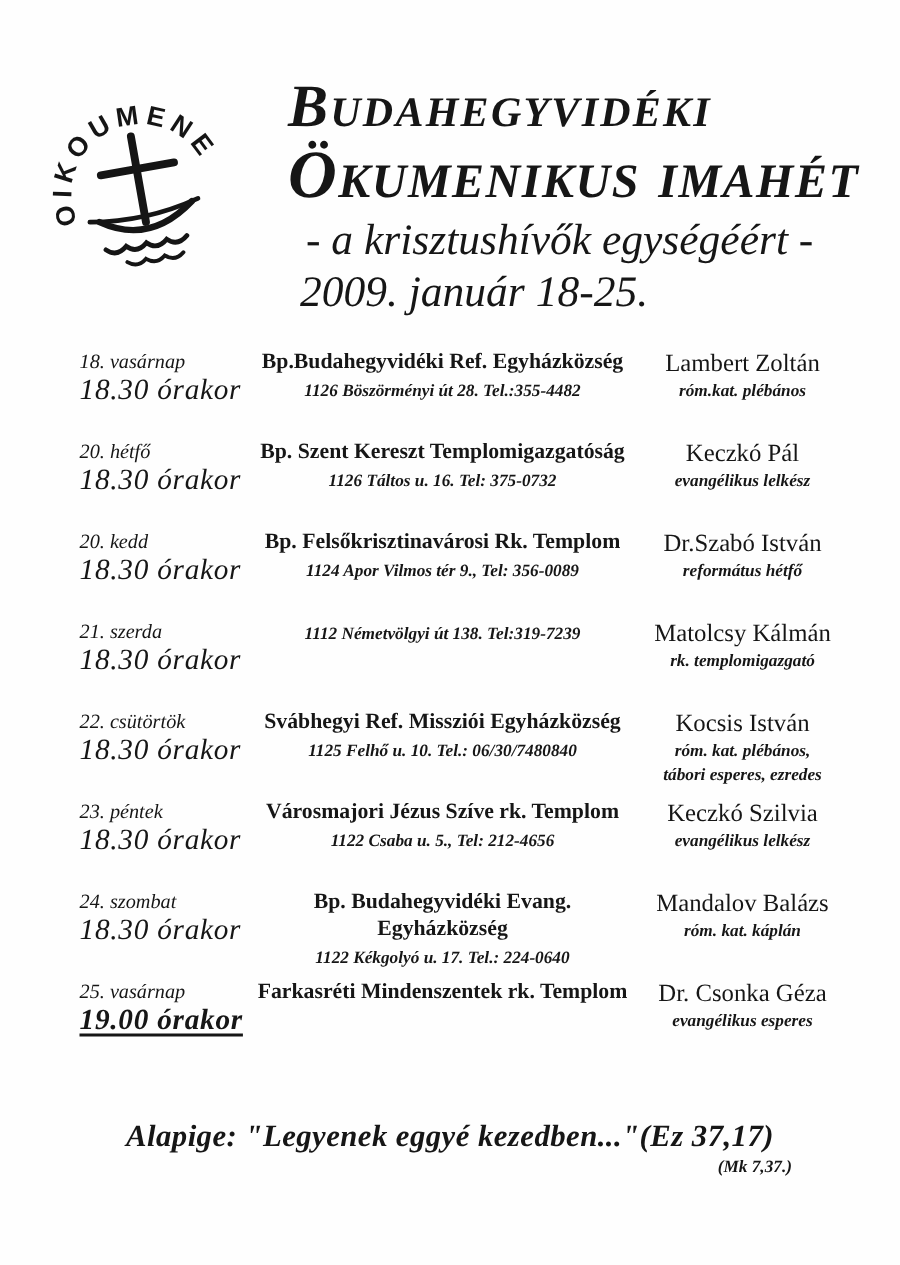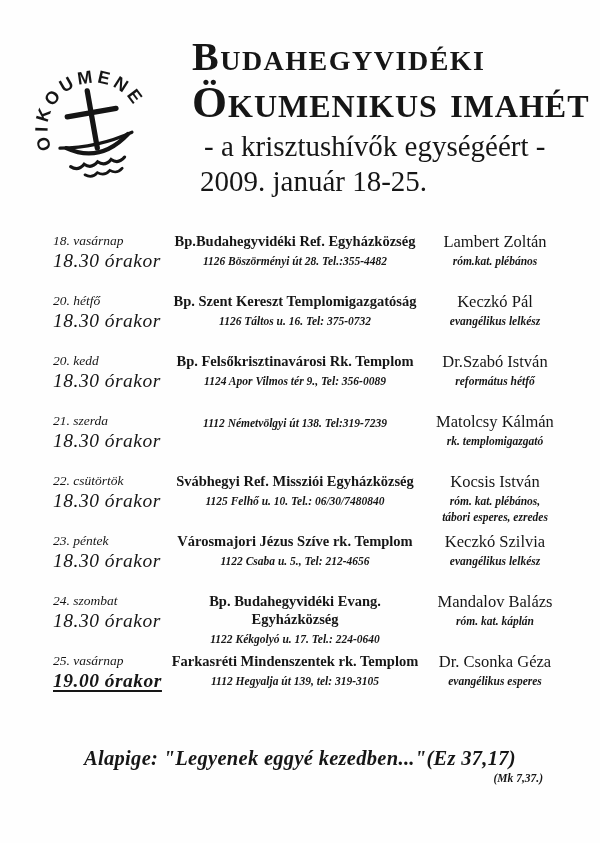--- a/index.html
+++ b/index.html
@@ -7,21 +7,21 @@
     width:600px;height:843px;background:#ffffff;
     font-family:"Liberation Serif","DejaVu Serif",serif;color:#161616;
     -webkit-font-smoothing:antialiased;
   }
   .page{position:relative;width:600px;height:843px;background:#fefefe;overflow:hidden;}
 
   
   .logo{position:absolute;left:28px;top:44px;width:138px;height:158px;}
 
   
-  .titleblock{position:absolute;left:192px;top:36px;width:392px;}
+  .titleblock{position:absolute;left:192px;top:50px;width:392px;font-style:italic;}
   .title-line1{
     font-variant:small-caps;font-weight:bold;font-size:40px;line-height:1.05;
     letter-spacing:1.5px;white-space:nowrap;
   }
   .title-line2{
     font-variant:small-caps;font-weight:bold;font-size:45px;line-height:1.0;
     letter-spacing:1px;margin-top:2px;white-space:nowrap;
   }
   .subtitle{font-size:29px;line-height:1.1;margin-top:6px;padding-left:12px;white-space:nowrap;}
   .date-range{font-size:29px;line-height:1.1;margin-top:3px;padding-left:8px;white-space:nowrap;}
@@ -43,21 +43,21 @@
   .pname{font-size:16.5px;line-height:1.2;}
   .ptitle{font-weight:bold;font-style:italic;font-size:11.5px;line-height:1.25;margin-top:2px;}
   .ptitle:empty{display:none;}
 
   
   .verse{
     position:absolute;top:747px;left:0;width:600px;text-align:center;
     font-weight:bold;font-style:italic;font-size:20.5px;letter-spacing:0.3px;
   }
   .scripture-ref{
-    position:absolute;top:772px;right:57px;
+    position:absolute;top:772px;right:72px;
     font-weight:bold;font-style:italic;font-size:11.5px;margin-left:32px;
   }
 </style>
 </head>
 <body>
 
 <div class="page">
 
   <div class="logo">
     <svg viewBox="0 0 130 150" width="138" height="158" aria-hidden="true">
@@ -203,21 +203,20 @@
         </div>
       </div>
 
       <div class="row">
         <div class="cell-time">
           <div class="event-date">25. vasárnap</div>
           <div class="event-time time-underline">19.00 órakor</div>
         </div>
         <div class="cell-place">
           <div class="venue">Farkasréti Mindenszentek rk. Templom</div>
-          <div class="address">1112 Hegyalja út 139, tel: 319-3105</div>
         </div>
         <div class="cell-preacher">
           <div class="pname">Dr. Csonka Géza</div>
           <div class="ptitle">evangélikus esperes</div>
 
         </div>
       </div>
 
     </div>
   </div>

